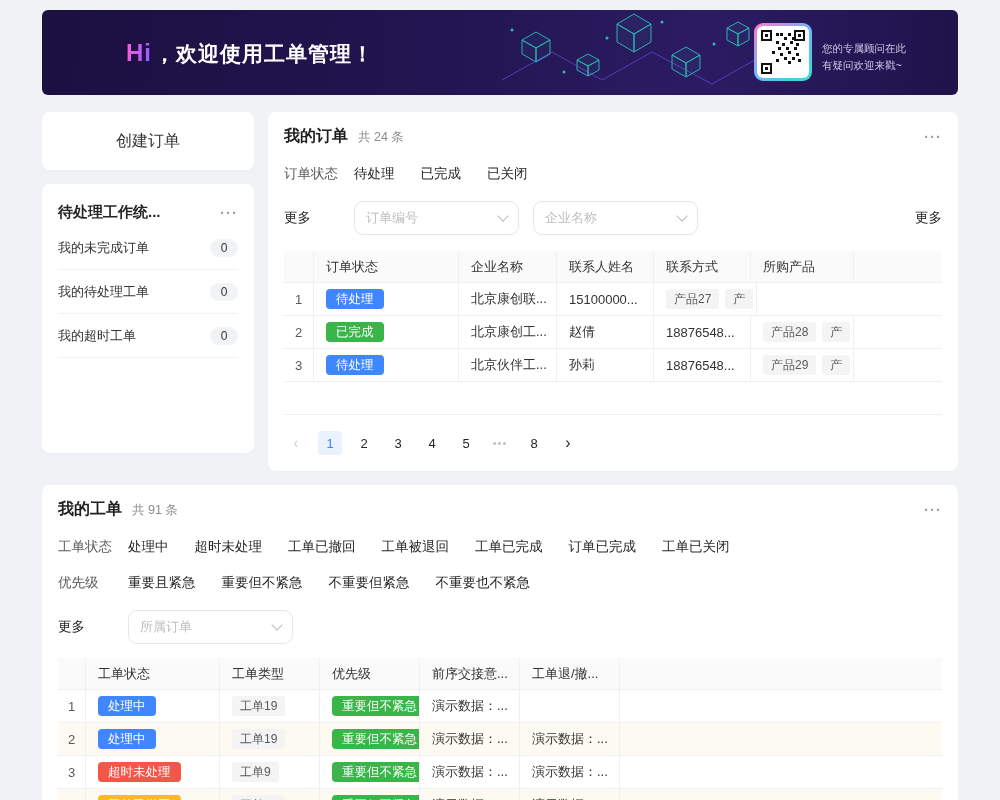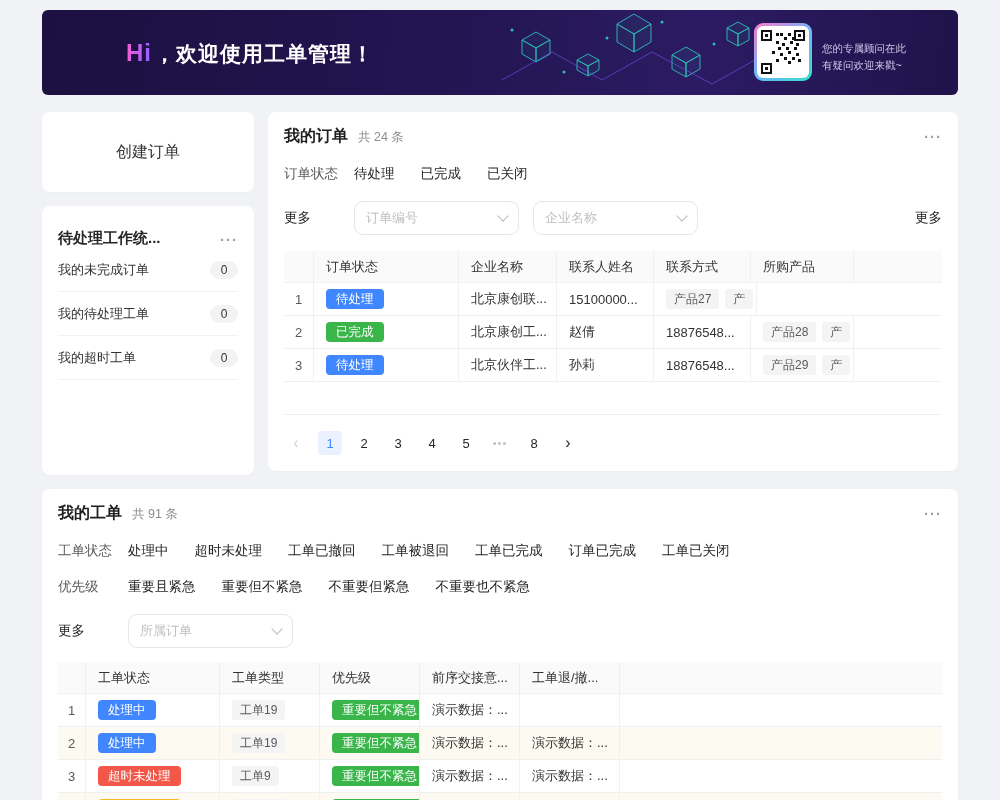--- a/index.html
+++ b/index.html
@@ -45,24 +45,24 @@
     16px 24px #111,0 26px #111,22px 26px #111,12px 28px #111;}
   .qr-note{position:absolute;right:46px;top:30px;width:90px;z-index:2;
     font-size:10.5px;line-height:17px;color:#c9c6e8;}
 
   
   .content{margin:17px 42px 0;display:flex;gap:14px;align-items:flex-start;}
   .left-col{width:212px;flex:none;}
   .right-col{flex:1;min-width:0;}
   .card{background:#fff;border-radius:8px;box-shadow:0 1px 2px rgba(0,0,0,0.02);}
 
-  .create-card{height:80px;display:flex;align-items:center;justify-content:center;
+  .create-card{height:58px;display:flex;align-items:center;justify-content:center;
     font-size:16px;color:#333;cursor:pointer;}
   .stats-card{margin-top:14px;padding:14px 16px;height:269px;box-sizing:border-box;}
-  .stats-head{display:flex;justify-content:space-between;align-items:flex-end;
+  .stats-head{display:flex;justify-content:space-between;align-items:center;
     font-size:15px;font-weight:bold;color:#262626;height:28px;}
   .menu-dots{color:#9aa0a6;font-size:15px;letter-spacing:1px;cursor:pointer;font-weight:bold;}
   .stat-row{display:flex;justify-content:space-between;align-items:center;height:43px;
     border-bottom:1px solid #f2f2f2;font-size:13px;color:#333;cursor:pointer;}
   .stat-pill{background:#f2f3f5;border-radius:10px;min-width:10px;text-align:center;
     padding:2px 9px;font-size:12px;color:#333;}
 
   
   .panel{padding:14px 16px 16px;box-sizing:border-box;}
   .panel-head{display:flex;align-items:baseline;}

